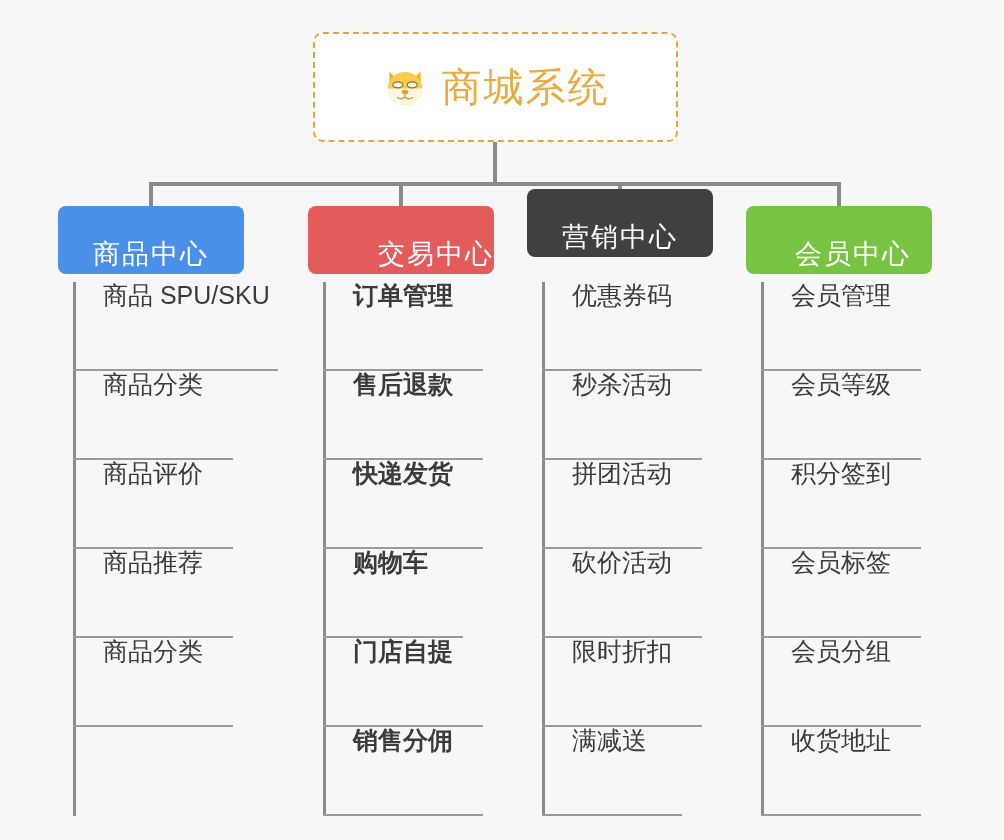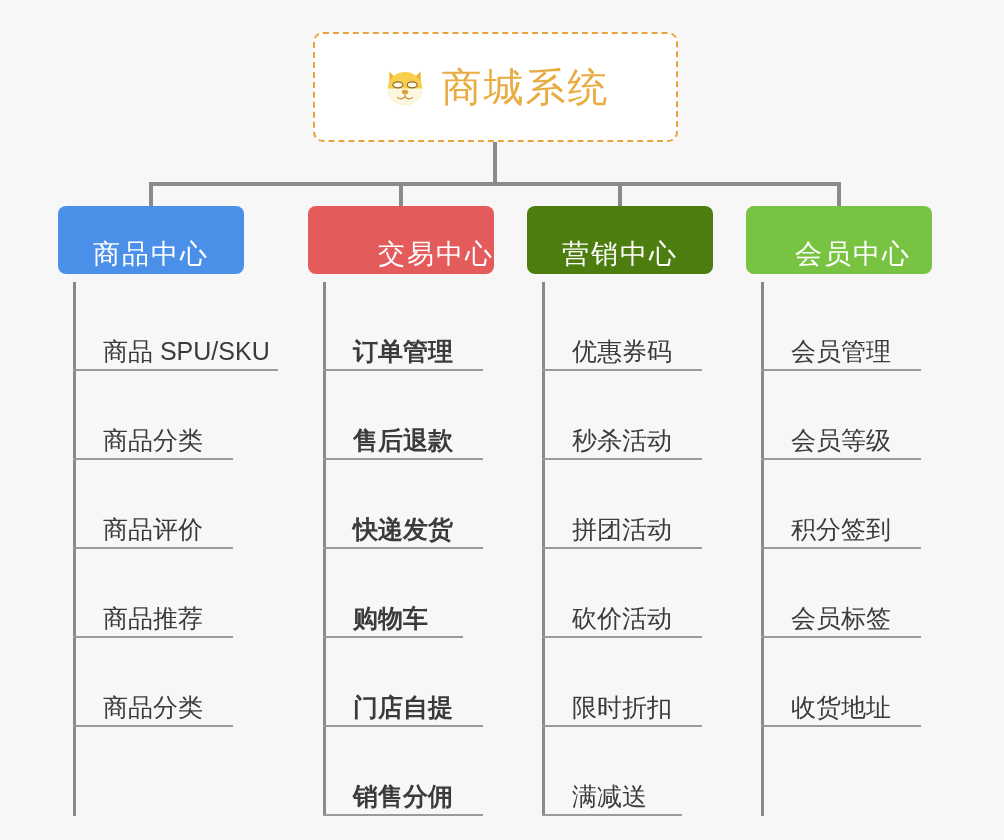--- a/index.html
+++ b/index.html
@@ -84,21 +84,21 @@
     position: absolute;
     left: 0px;
     top: 0px;
     width: 3px;
     background: #8a8a8a;
   }
   .leaf-item {
     position: relative;
     height: 89px;
     display: flex;
-    align-items: flex-end;
+    align-items: flex-start;
     padding-left: 30px;
     padding-bottom: 6px;
   }
   .leaf-item::after {
     content: "";
     position: absolute;
     left: 0px;
     bottom: 0px;
     height: 2px;
     background: #9a9a9a;
@@ -144,21 +144,21 @@
   <div class="conn conn-v" style="left:399px; top:182px; height:26px;"></div>
   <div class="conn conn-v" style="left:618px; top:182px; height:26px;"></div>
   <div class="conn conn-v" style="left:837px; top:182px; height:26px;"></div>
 
   <div class="branch" style="left:58px; top:206px; width:186px; background:#4a90e8;">
     <span class="branch-label">商品中心</span>
   </div>
   <div class="branch" style="left:308px; top:206px; width:186px; background:#e35b5b;justify-content:flex-end;">
     <span class="branch-label">交易中心</span>
   </div>
-  <div class="branch" style="left:527px; top:206px; width:186px; background:#4d7c0f;">
+  <div class="branch" style="left:527px; top:189px; width:186px; background:#404040;">
     <span class="branch-label">营销中心</span>
   </div>
   <div class="branch" style="left:746px; top:206px; width:186px; background:#78c442;padding-left:28px;">
     <span class="branch-label">会员中心</span>
   </div>
 
   <div class="leaf-col" style="left:73px;">
     <div class="leaf-spine" style="height:534px;"></div>
     <div class="leaf-item" style="--uw:205px;">
       <span class="leaf-label">商品 SPU/SKU</span>
@@ -229,17 +229,20 @@
     <div class="leaf-item" style="--uw:160px;">
       <span class="leaf-label">会员等级</span>
     </div>
     <div class="leaf-item" style="--uw:160px;">
       <span class="leaf-label">积分签到</span>
     </div>
     <div class="leaf-item" style="--uw:160px;">
       <span class="leaf-label">会员标签</span>
     </div>
     <div class="leaf-item" style="--uw:160px;">
+      <span class="leaf-label">会员分组</span>
+    </div>
+    <div class="leaf-item" style="--uw:160px;">
       <span class="leaf-label">收货地址</span>
     </div>
   </div>
 
 </div>
 
 </body></html>

